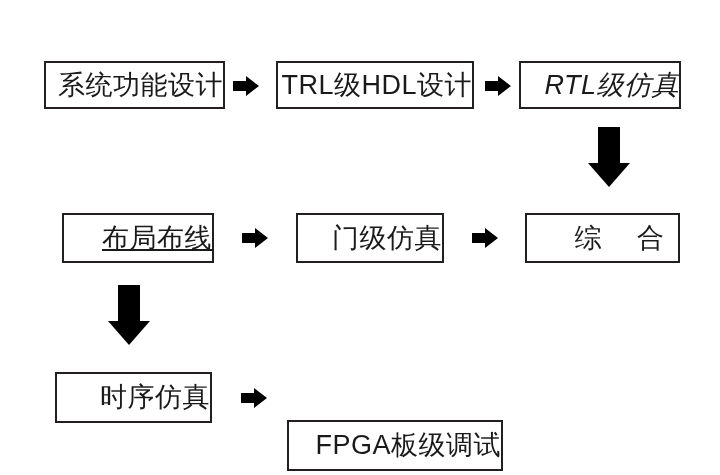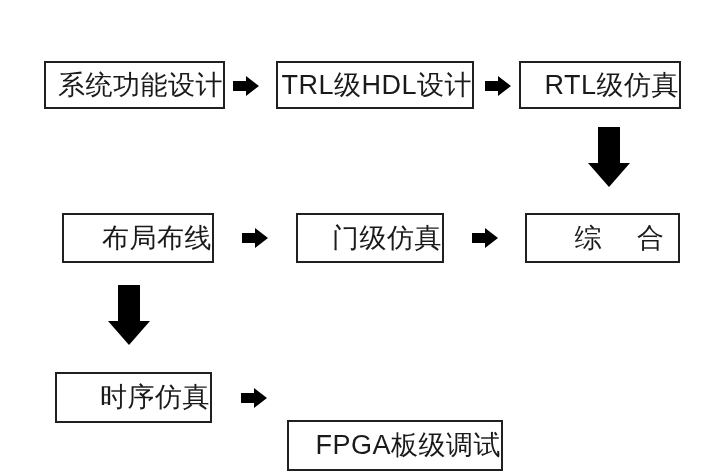--- a/index.html
+++ b/index.html
@@ -42,24 +42,24 @@
   .node-label {
     display: block;
     font-weight: 400;
     font-size: 27px;
     line-height: 1;
   }
 
   
   #node-sys-func    { left: 44px;  top: 61px;  width: 181px; height: 48px; }
   #node-rtl-hdl     { left: 276px; top: 61px;  width: 198px; height: 48px; }
-  #node-rtl-sim     { left: 519px; top: 61px;  width: 162px; height: 48px; }
+  #node-rtl-sim     { left: 519px; top: 61px;  width: 162px; height: 48px; font-style: italic; }
 
   
-  #node-place-route { left: 62px;  top: 213px; width: 152px; height: 50px; }
+  #node-place-route { left: 62px;  top: 213px; width: 152px; height: 50px; text-decoration: underline; }
   #node-gate-sim    { left: 296px; top: 213px; width: 148px; height: 50px; padding-left: 20px; }
   #node-synthesis   { left: 525px; top: 213px; width: 155px; height: 50px; }
 
   
   #node-timing-sim  { left: 55px;  top: 372px; width: 157px; height: 51px; padding-left: 36px; }
   #node-fpga-debug  { left: 287px; top: 372px; width: 216px; height: 51px; margin-top: 48px; }
 
   .node-synthesis-label {
     letter-spacing: 14px;
     padding-left: 14px;

